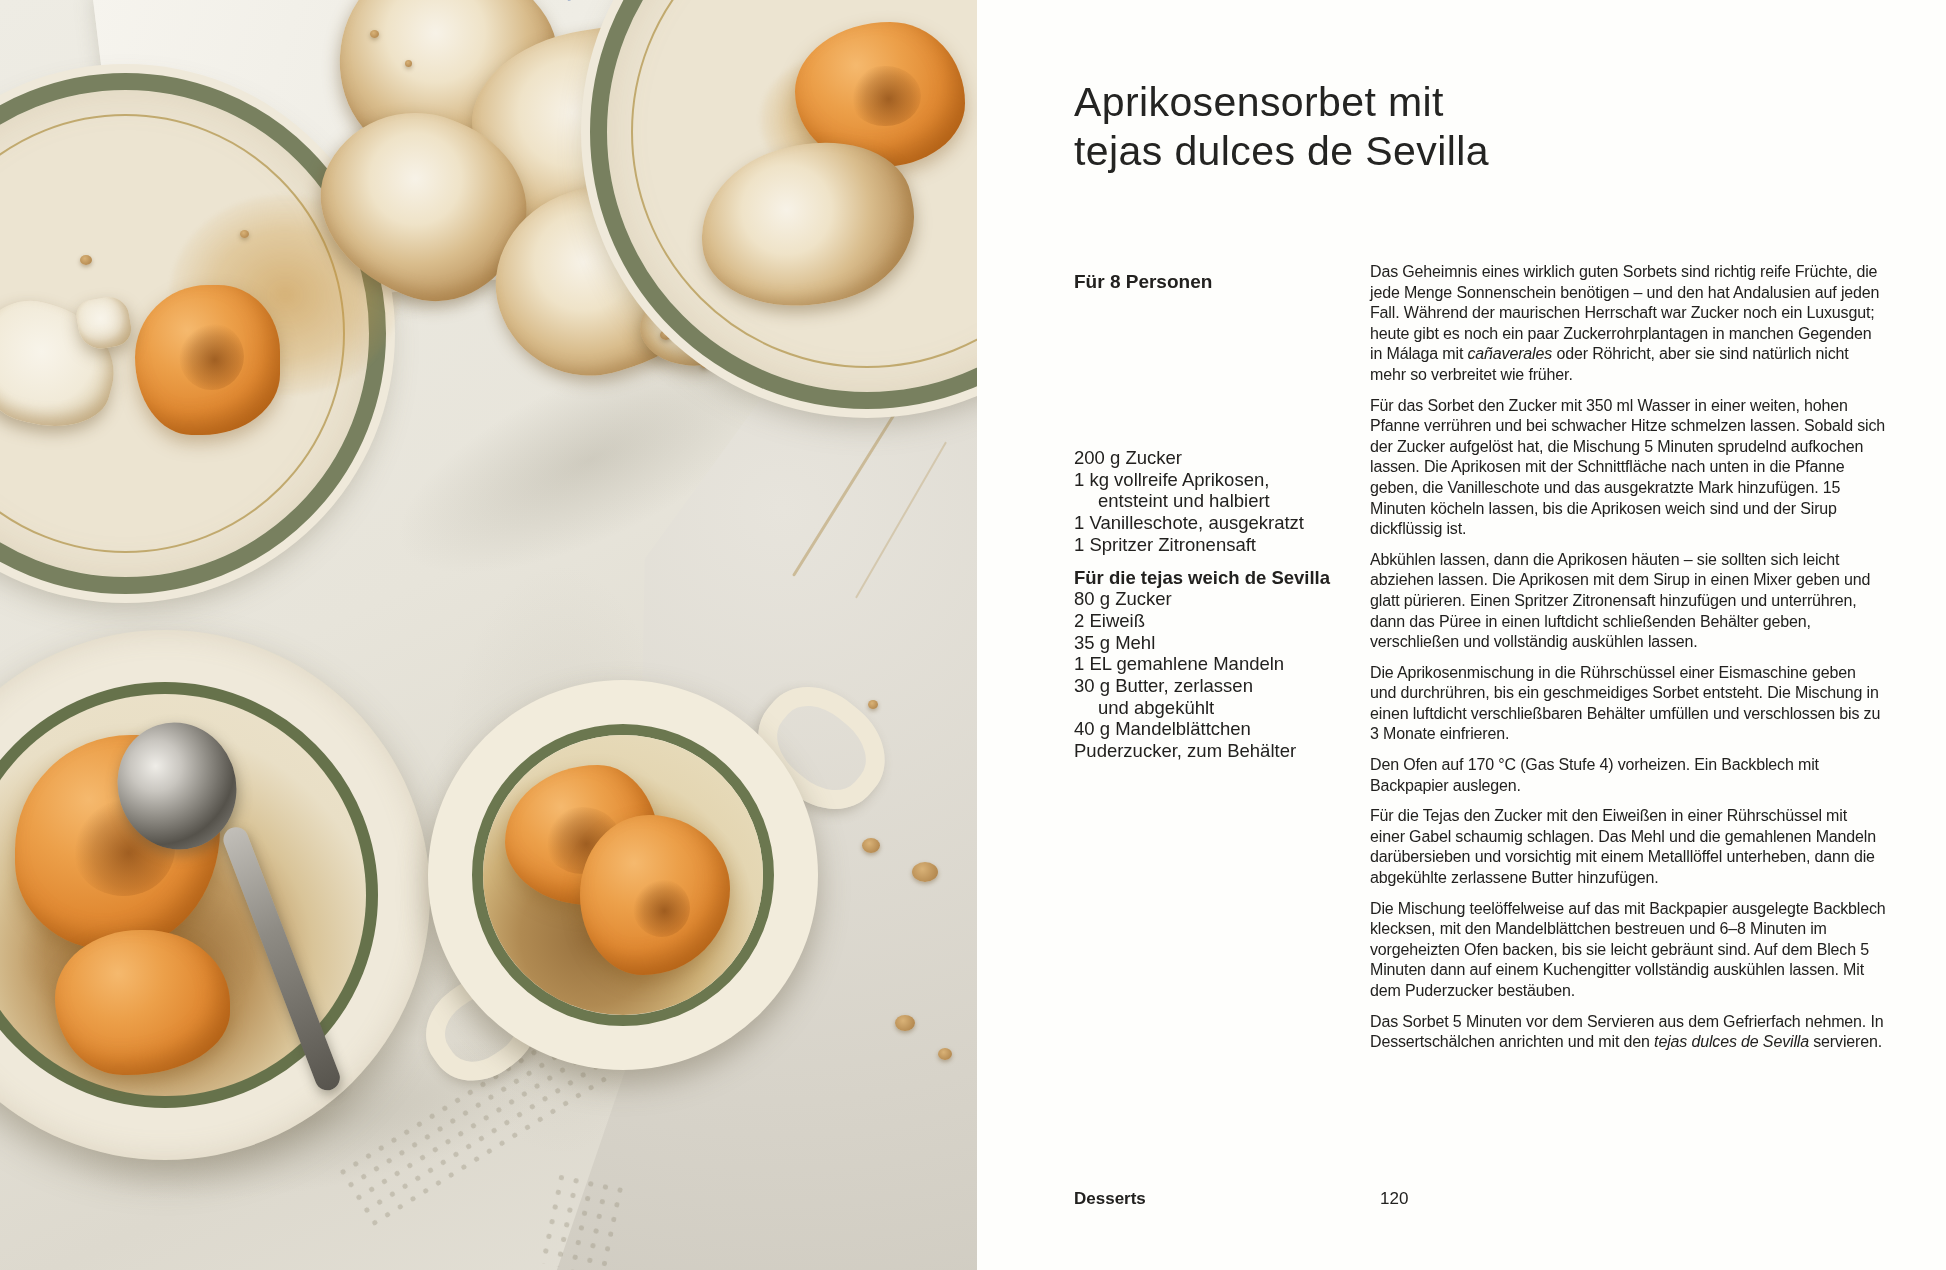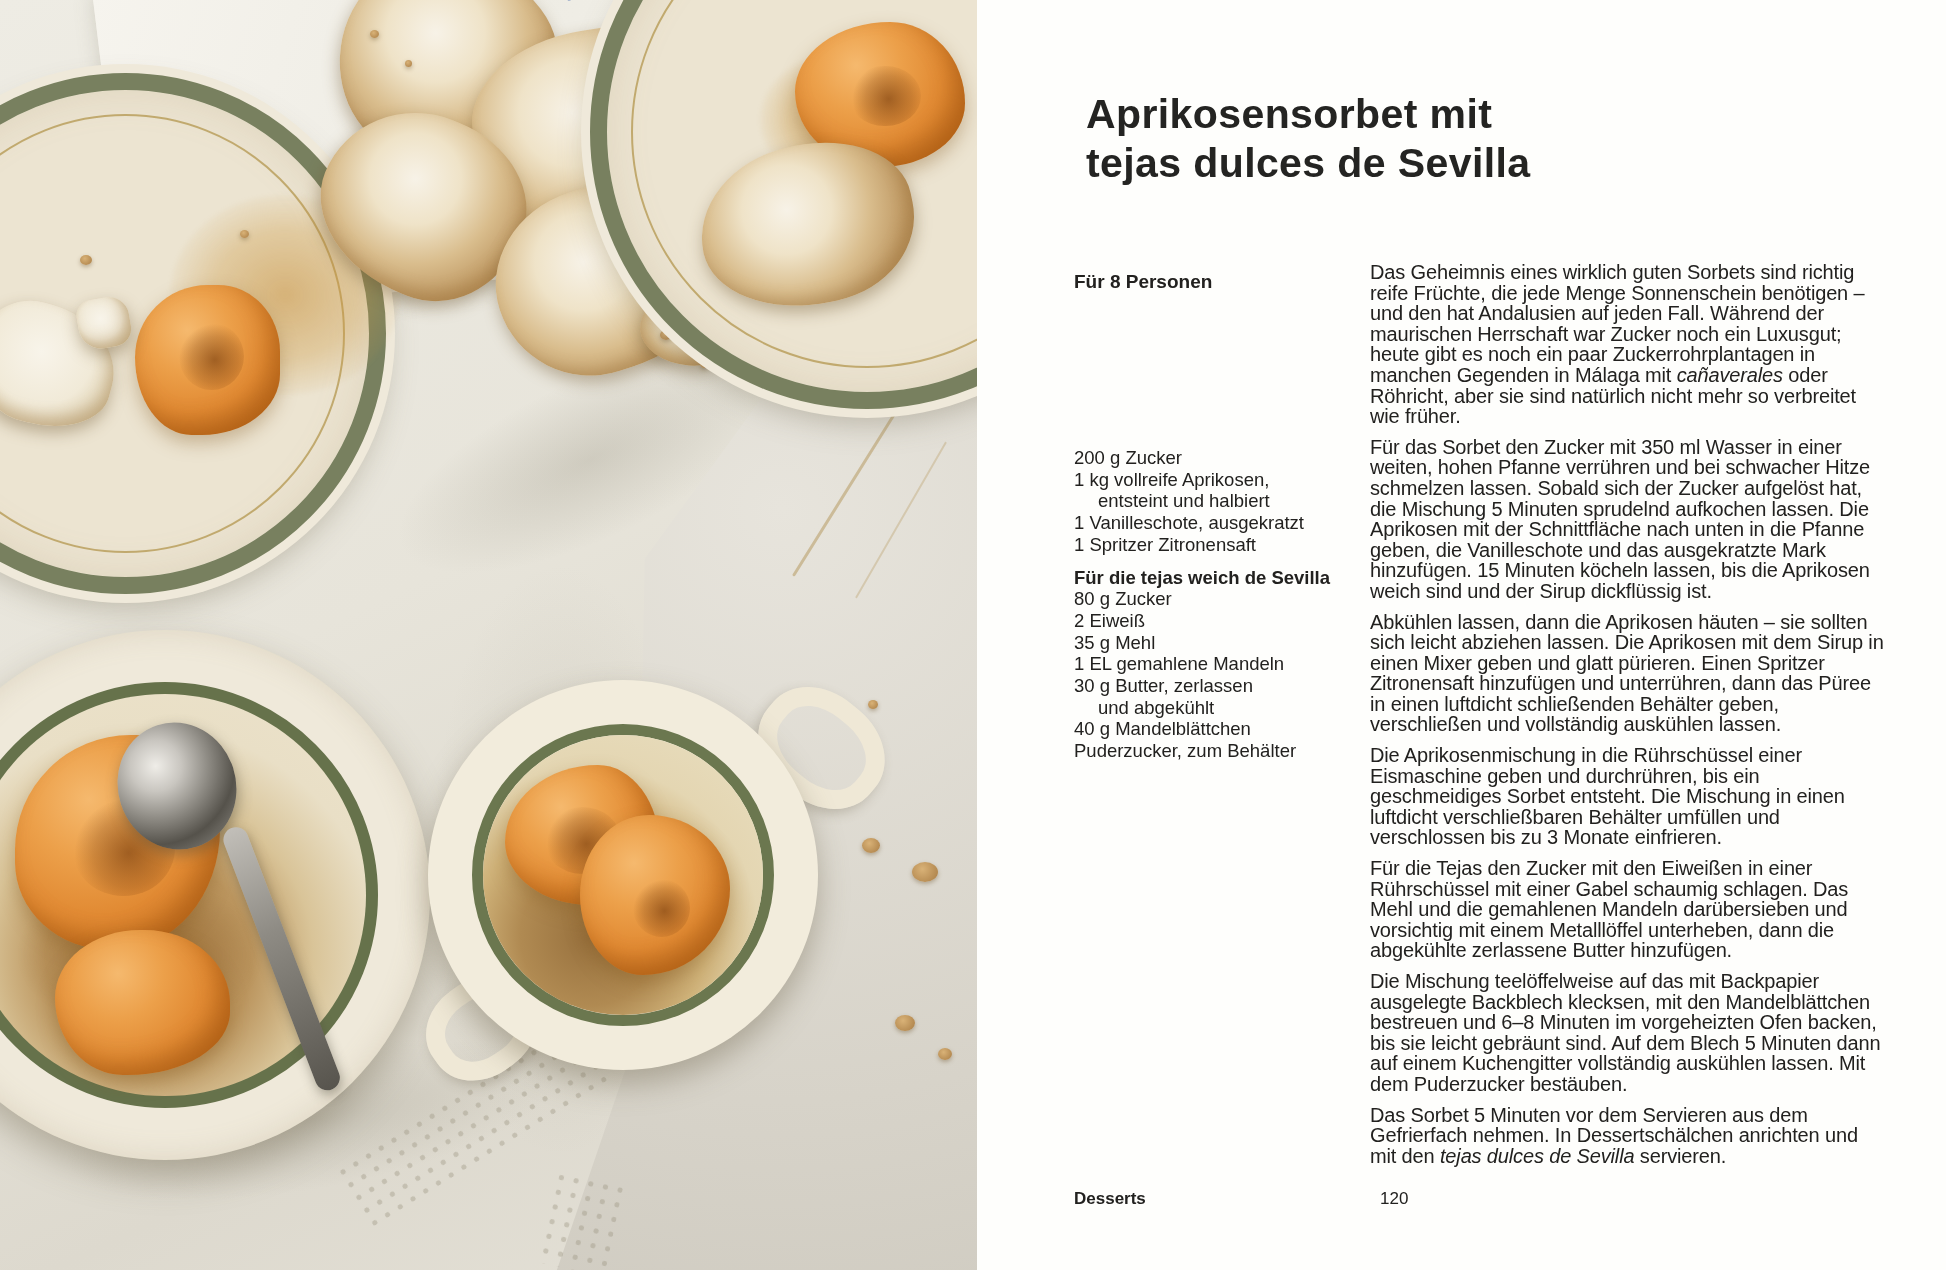--- a/index.html
+++ b/index.html
@@ -60,21 +60,21 @@
         box-shadow:0 5px 12px rgba(80,75,60,.45);}
 
   
   .page{position:absolute;left:977px;top:0;width:969px;height:1270px;background:#fefefc;color:#22211f;}
   .title{position:absolute;left:97px;top:78px;font-size:41px;line-height:49px;font-weight:400;
          letter-spacing:.4px;color:#242422;}
   .serving{position:absolute;left:97px;top:271px;font-size:19px;font-weight:700;}
   .ingredients{position:absolute;left:97px;top:447px;font-size:18.5px;line-height:21.7px;width:305px;}
   .ingredients .indent{padding-left:24px;}
   .ing-heading{font-weight:700;margin-top:11px;}
-  .method{position:absolute;left:393px;top:262px;width:516px;font-size:20px;line-height:20.6px;
+  .method{position:absolute;left:393px;top:262px;width:516px;font-size:16px;line-height:20.6px;
           letter-spacing:-.15px;}
   .method p{margin:0 0 10px 0;}
   .it{font-style:italic;}
   .foot-section{position:absolute;left:97px;top:1189px;font-size:17px;font-weight:700;}
   .foot-page{position:absolute;left:403px;top:1189px;font-size:17px;}
 </style>
 </head>
 <body>
 
 <div class="spread">
@@ -157,21 +157,21 @@
     </div>
 
     <div class="crumb" style="left:862px;top:838px;width:18px;height:15px;"></div>
     <div class="crumb" style="left:912px;top:862px;width:26px;height:20px;"></div>
     <div class="crumb" style="left:895px;top:1015px;width:20px;height:16px;"></div>
     <div class="crumb" style="left:938px;top:1048px;width:14px;height:12px;"></div>
     <div class="crumb" style="left:868px;top:700px;width:10px;height:9px;"></div>
   </div>
 
   <div class="page">
-    <h1 class="title" style="margin:12px;font-weight:700;">
+    <h1 class="title" style="margin:0;font-weight:400;">
       <span>Aprikosensorbet mit</span><br>
       <span>tejas dulces de Sevilla</span>
     </h1>
 
     <div class="serving">Für 8 Personen</div>
 
     <div class="ingredients">
       <div>
           <div>200 g Zucker</div>
           <div>1 kg vollreife Aprikosen,</div>
@@ -190,20 +190,21 @@
           <div>40 g Mandelblättchen</div>
           <div>Puderzucker, zum Behälter</div>
         </div>
     </div>
 
     <div class="method">
         <p><span>Das Geheimnis eines wirklich guten Sorbets sind richtig reife Früchte, die jede Menge Sonnenschein benötigen – und den hat Andalusien auf jeden Fall. Während der maurischen Herrschaft war Zucker noch ein Luxusgut; heute gibt es noch ein paar Zuckerrohrplantagen in manchen Gegenden in Málaga mit </span><span class="it">cañaverales</span><span> oder Röhricht, aber sie sind natürlich nicht mehr so verbreitet wie früher.</span></p>
         <p><span>Für das Sorbet den Zucker mit 350 ml Wasser in einer weiten, hohen Pfanne verrühren und bei schwacher Hitze schmelzen lassen. Sobald sich der Zucker aufgelöst hat, die Mischung 5 Minuten sprudelnd aufkochen lassen. Die Aprikosen mit der Schnittfläche nach unten in die Pfanne geben, die Vanilleschote und das ausgekratzte Mark hinzufügen. 15 Minuten köcheln lassen, bis die Aprikosen weich sind und der Sirup dickflüssig ist.</span></p>
         <p><span>Abkühlen lassen, dann die Aprikosen häuten – sie sollten sich leicht abziehen lassen. Die Aprikosen mit dem Sirup in einen Mixer geben und glatt pürieren. Einen Spritzer Zitronensaft hinzufügen und unterrühren, dann das Püree in einen luftdicht schließenden Behälter geben, verschließen und vollständig auskühlen lassen.</span></p>
         <p><span>Die Aprikosenmischung in die Rührschüssel einer Eismaschine geben und durchrühren, bis ein geschmeidiges Sorbet entsteht. Die Mischung in einen luftdicht verschließbaren Behälter umfüllen und verschlossen bis zu 3 Monate einfrieren.</span></p>
+        <p><span>Den Ofen auf 170 °C (Gas Stufe 4) vorheizen. Ein Backblech mit Backpapier auslegen.</span></p>
         <p><span>Für die Tejas den Zucker mit den Eiweißen in einer Rührschüssel mit einer Gabel schaumig schlagen. Das Mehl und die gemahlenen Mandeln darübersieben und vorsichtig mit einem Metalllöffel unterheben, dann die abgekühlte zerlassene Butter hinzufügen.</span></p>
         <p><span>Die Mischung teelöffelweise auf das mit Backpapier ausgelegte Backblech klecksen, mit den Mandelblättchen bestreuen und 6–8 Minuten im vorgeheizten Ofen backen, bis sie leicht gebräunt sind. Auf dem Blech 5 Minuten dann auf einem Kuchengitter vollständig auskühlen lassen. Mit dem Puderzucker bestäuben.</span></p>
         <p><span>Das Sorbet 5 Minuten vor dem Servieren aus dem Gefrierfach nehmen. In Dessertschälchen anrichten und mit den </span><span class="it">tejas dulces de Sevilla</span><span> servieren.</span></p>
       </div>
 
     <div class="foot-section">Desserts</div>
     <div class="foot-page">120</div>
   </div>
 
 </div>

